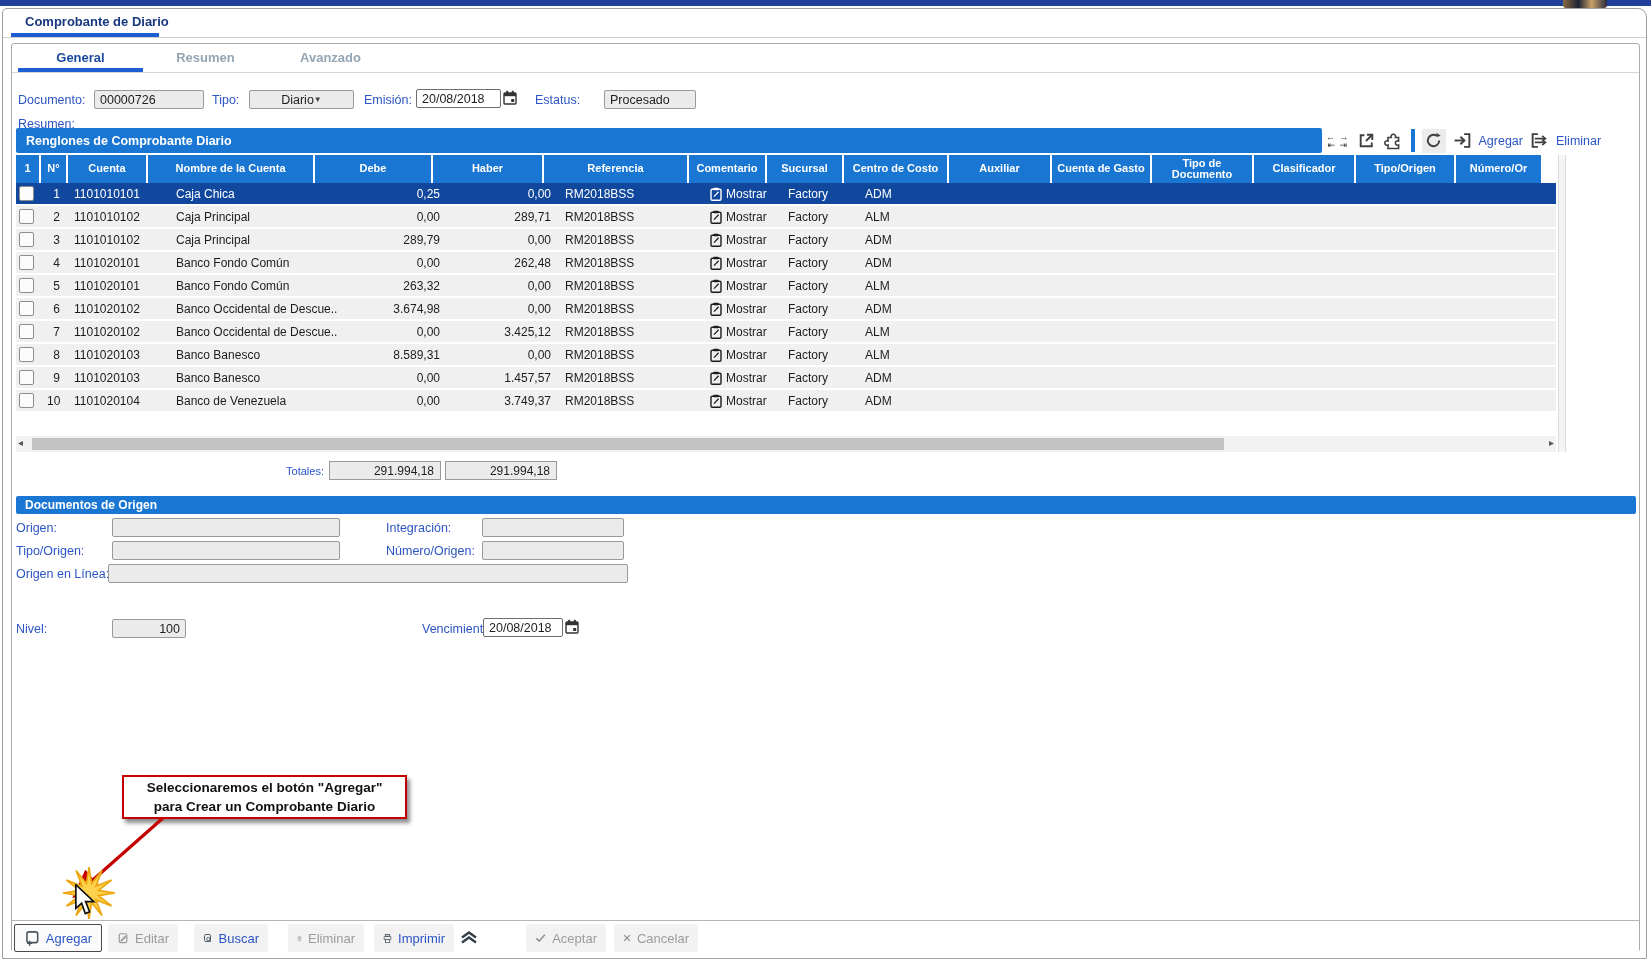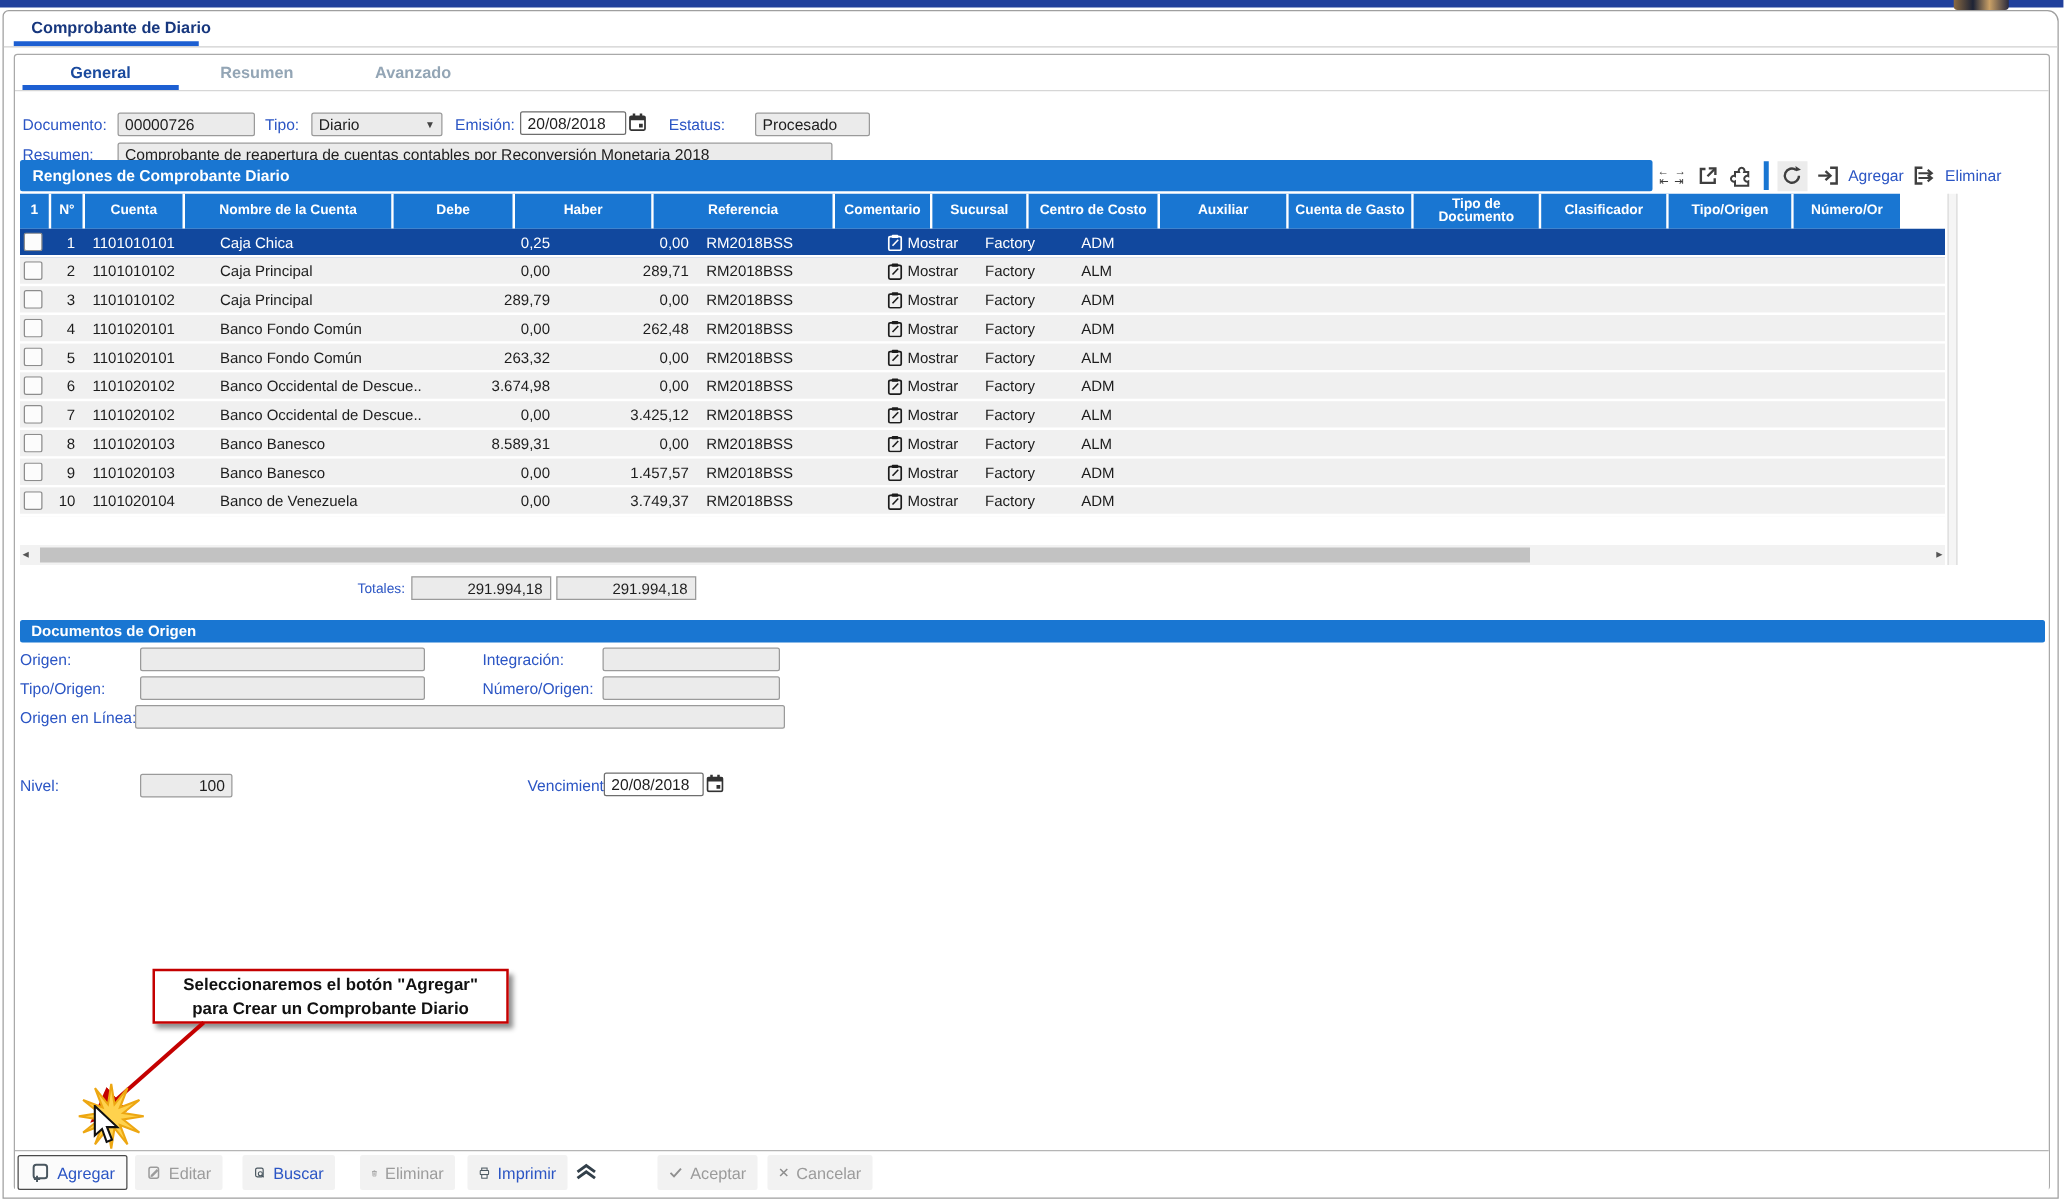--- a/index.html
+++ b/index.html
@@ -25,21 +25,21 @@
   .tab.inactive { color:#93a5b5; font-weight:bold; }
   .tab-underline { position:absolute; left:6px; top:24px; width:125px; height:4px; background:#1d5fd2; }
   .tabs-hairline { position:absolute; left:0; top:28px; width:100%; height:1px; background:#d6d6d6; }
 
   
   .label { position:absolute; font-size:12.5px; color:#2b55c4; white-space:nowrap; }
   .field { position:absolute; height:19px; background:#ebebeb; border:1px solid #9a9a9a; border-radius:2px;
            font-size:12.5px; color:#1e1e1e; display:flex; align-items:center; padding:0 5px; white-space:nowrap; overflow:hidden; }
   .field.white { background:#fff; border-color:#6e6e6e; }
   .field.right { justify-content:flex-end; }
-  .field.select { justify-content:space-between; }
+  .field.select { justify-content:center; }
   .caret { font-size:8px; color:#444; }
   .cal { position:absolute; width:14px; height:15px; }
 
   
   .secbar { position:absolute; left:4px; width:1620px; height:18px; background:#1976d2; color:#fff;
             font-weight:bold; font-size:12px; display:flex; align-items:center; padding-left:9px; border-radius:2px; }
 
   
   .grid-titlebar { position:absolute; left:4px; top:84px; width:1306px; height:25px; background:#1976d2; color:#fff;
                    font-weight:bold; font-size:12.5px; display:flex; align-items:center; padding-left:10px; border-radius:2px; }
@@ -121,21 +121,20 @@
         <rect x="1" y="3" width="12" height="11" rx="1" fill="#fff" stroke="#333" stroke-width="1.4"></rect>
         <rect x="1" y="3" width="12" height="3.2" fill="#333"></rect>
         <rect x="3.2" y="0.8" width="2" height="3.4" fill="#333"></rect>
         <rect x="8.8" y="0.8" width="2" height="3.4" fill="#333"></rect>
         <rect x="8.2" y="9" width="3" height="3" fill="#333"></rect>
       </svg>
       <div class="label" style="left:523px; top:49px;">Estatus:</div>
       <div class="field" style="left:592px; top:46px; width:92px;">Procesado</div>
 
       <div class="label" style="left:6px; top:73px;">Resumen:</div>
-      <div class="field" style="left:82px; top:70px; width:572px;">Comprobante de reapertura de cuentas contables por Reconversión Monetaria 2018</div>
 
       <div class="grid-titlebar">Renglones de Comprobante Diario</div>
       <div class="grid-tools">
         <div class="gt-arrows">
             <span>← →</span>
             <span>⇤ ⇥</span>
           </div>
         <span class="gt-ico">
           <svg width="19" height="19" viewBox="0 0 18 18">
               <path d="M7 4 H3.5 V14.5 H14 V11" fill="none" stroke="#3f3f3f" stroke-width="1.8"></path>
@@ -171,21 +170,21 @@
             </svg>
         </span>
         <span class="gt-label">Eliminar</span>
       </div>
 
       <div class="grid-header" id="grid-header">
           <div class="gh-cell" style="width: 25px;">1</div>
           <div class="gh-cell" style="width: 27px;">N°</div>
           <div class="gh-cell" style="width: 80px;">Cuenta</div>
           <div class="gh-cell" style="width: 167px;">Nombre de la Cuenta</div>
-          <div class="gh-cell" style="width: 97px;">Debe</div>
+          <div class="gh-cell" style="width: 118px;">Debe</div>
           <div class="gh-cell" style="width: 111px;">Haber</div>
           <div class="gh-cell" style="width: 145px;">Referencia</div>
           <div class="gh-cell" style="width: 78px;">Comentario</div>
           <div class="gh-cell" style="width: 77px;">Sucursal</div>
           <div class="gh-cell" style="width: 105px;">Centro de Costo</div>
           <div class="gh-cell" style="width: 103px;">Auxiliar</div>
           <div class="gh-cell" style="width: 100px;">Cuenta de Gasto</div>
           <div class="gh-cell" style="width: 102px;">Tipo de Documento</div>
           <div class="gh-cell" style="width: 102px;">Clasificador</div>
           <div class="gh-cell" style="width: 100px;">Tipo/Origen</div>

